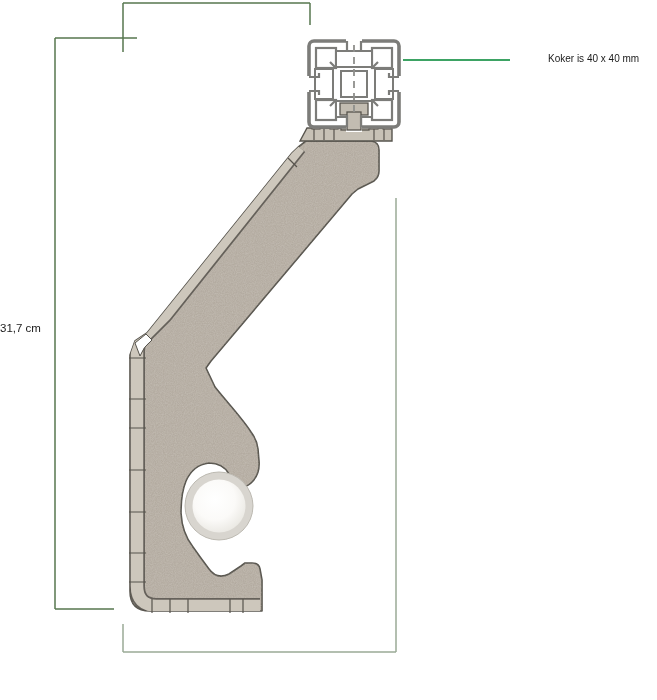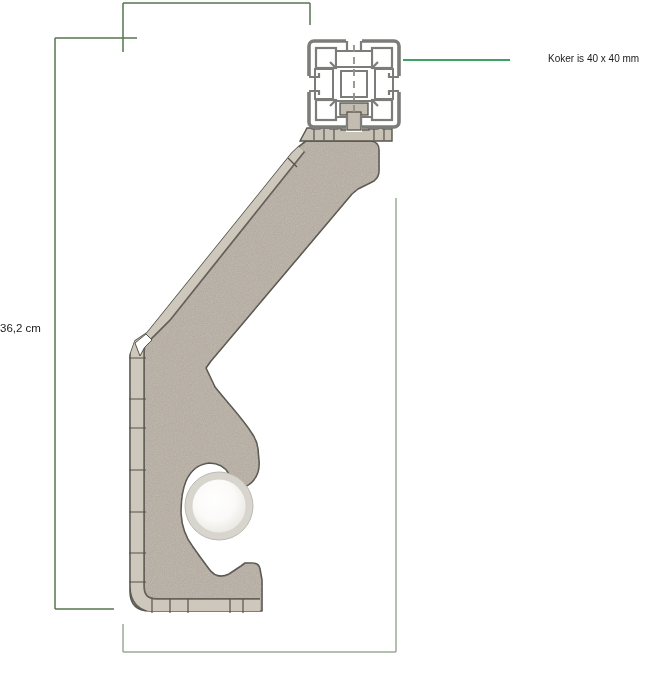--- a/index.html
+++ b/index.html
@@ -159,16 +159,16 @@
       <path class="dimd" d="M55,38 L137,38 M55,38 L55,609 M55,609 L114,609"></path>
     </g>
     <g>
       <path class="diml" d="M396,198 L396,652 M396,652 L123,652 M123,652 L123,624"></path>
     </g>
     <g>
       <path class="annot" d="M403,60 L510,60"></path>
     </g>
   </svg>
 
-  <div class="label label-height">36,2 cm</div>
+  <div class="label label-height">31,7 cm</div>
   <div class="label label-koker">Koker is 40 x 40 mm</div>
 
 </div>
 
 </body></html>

